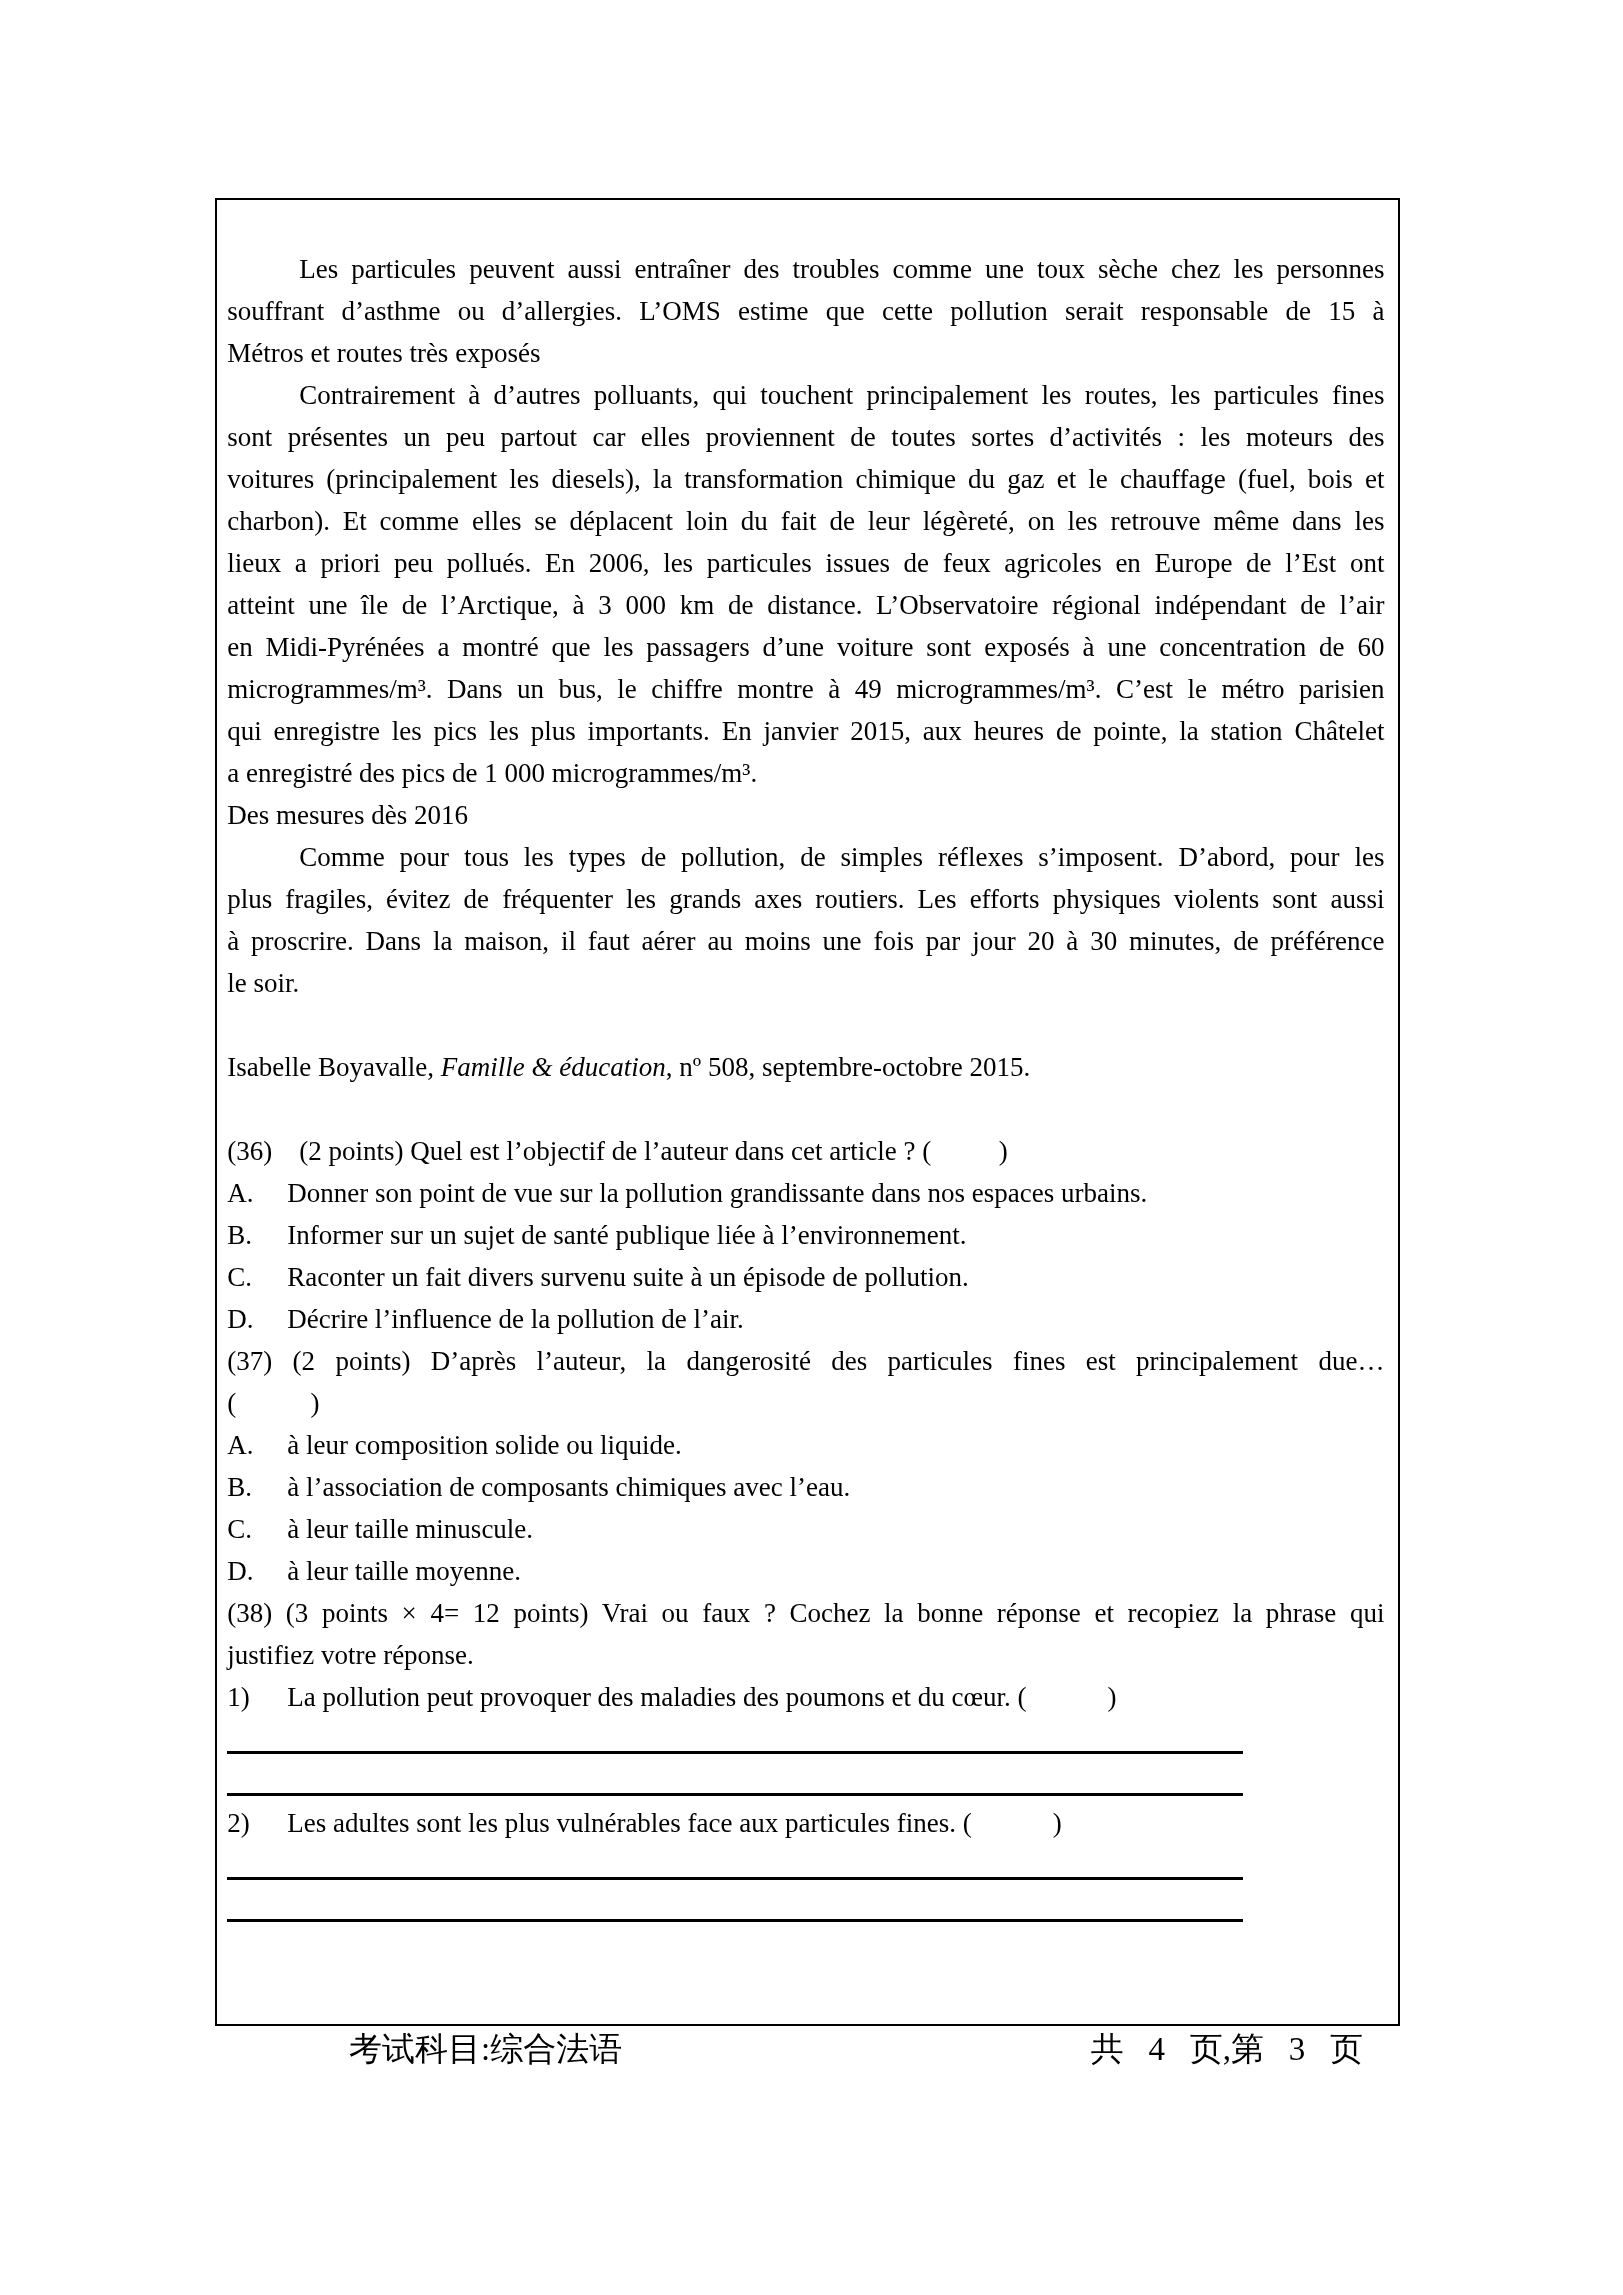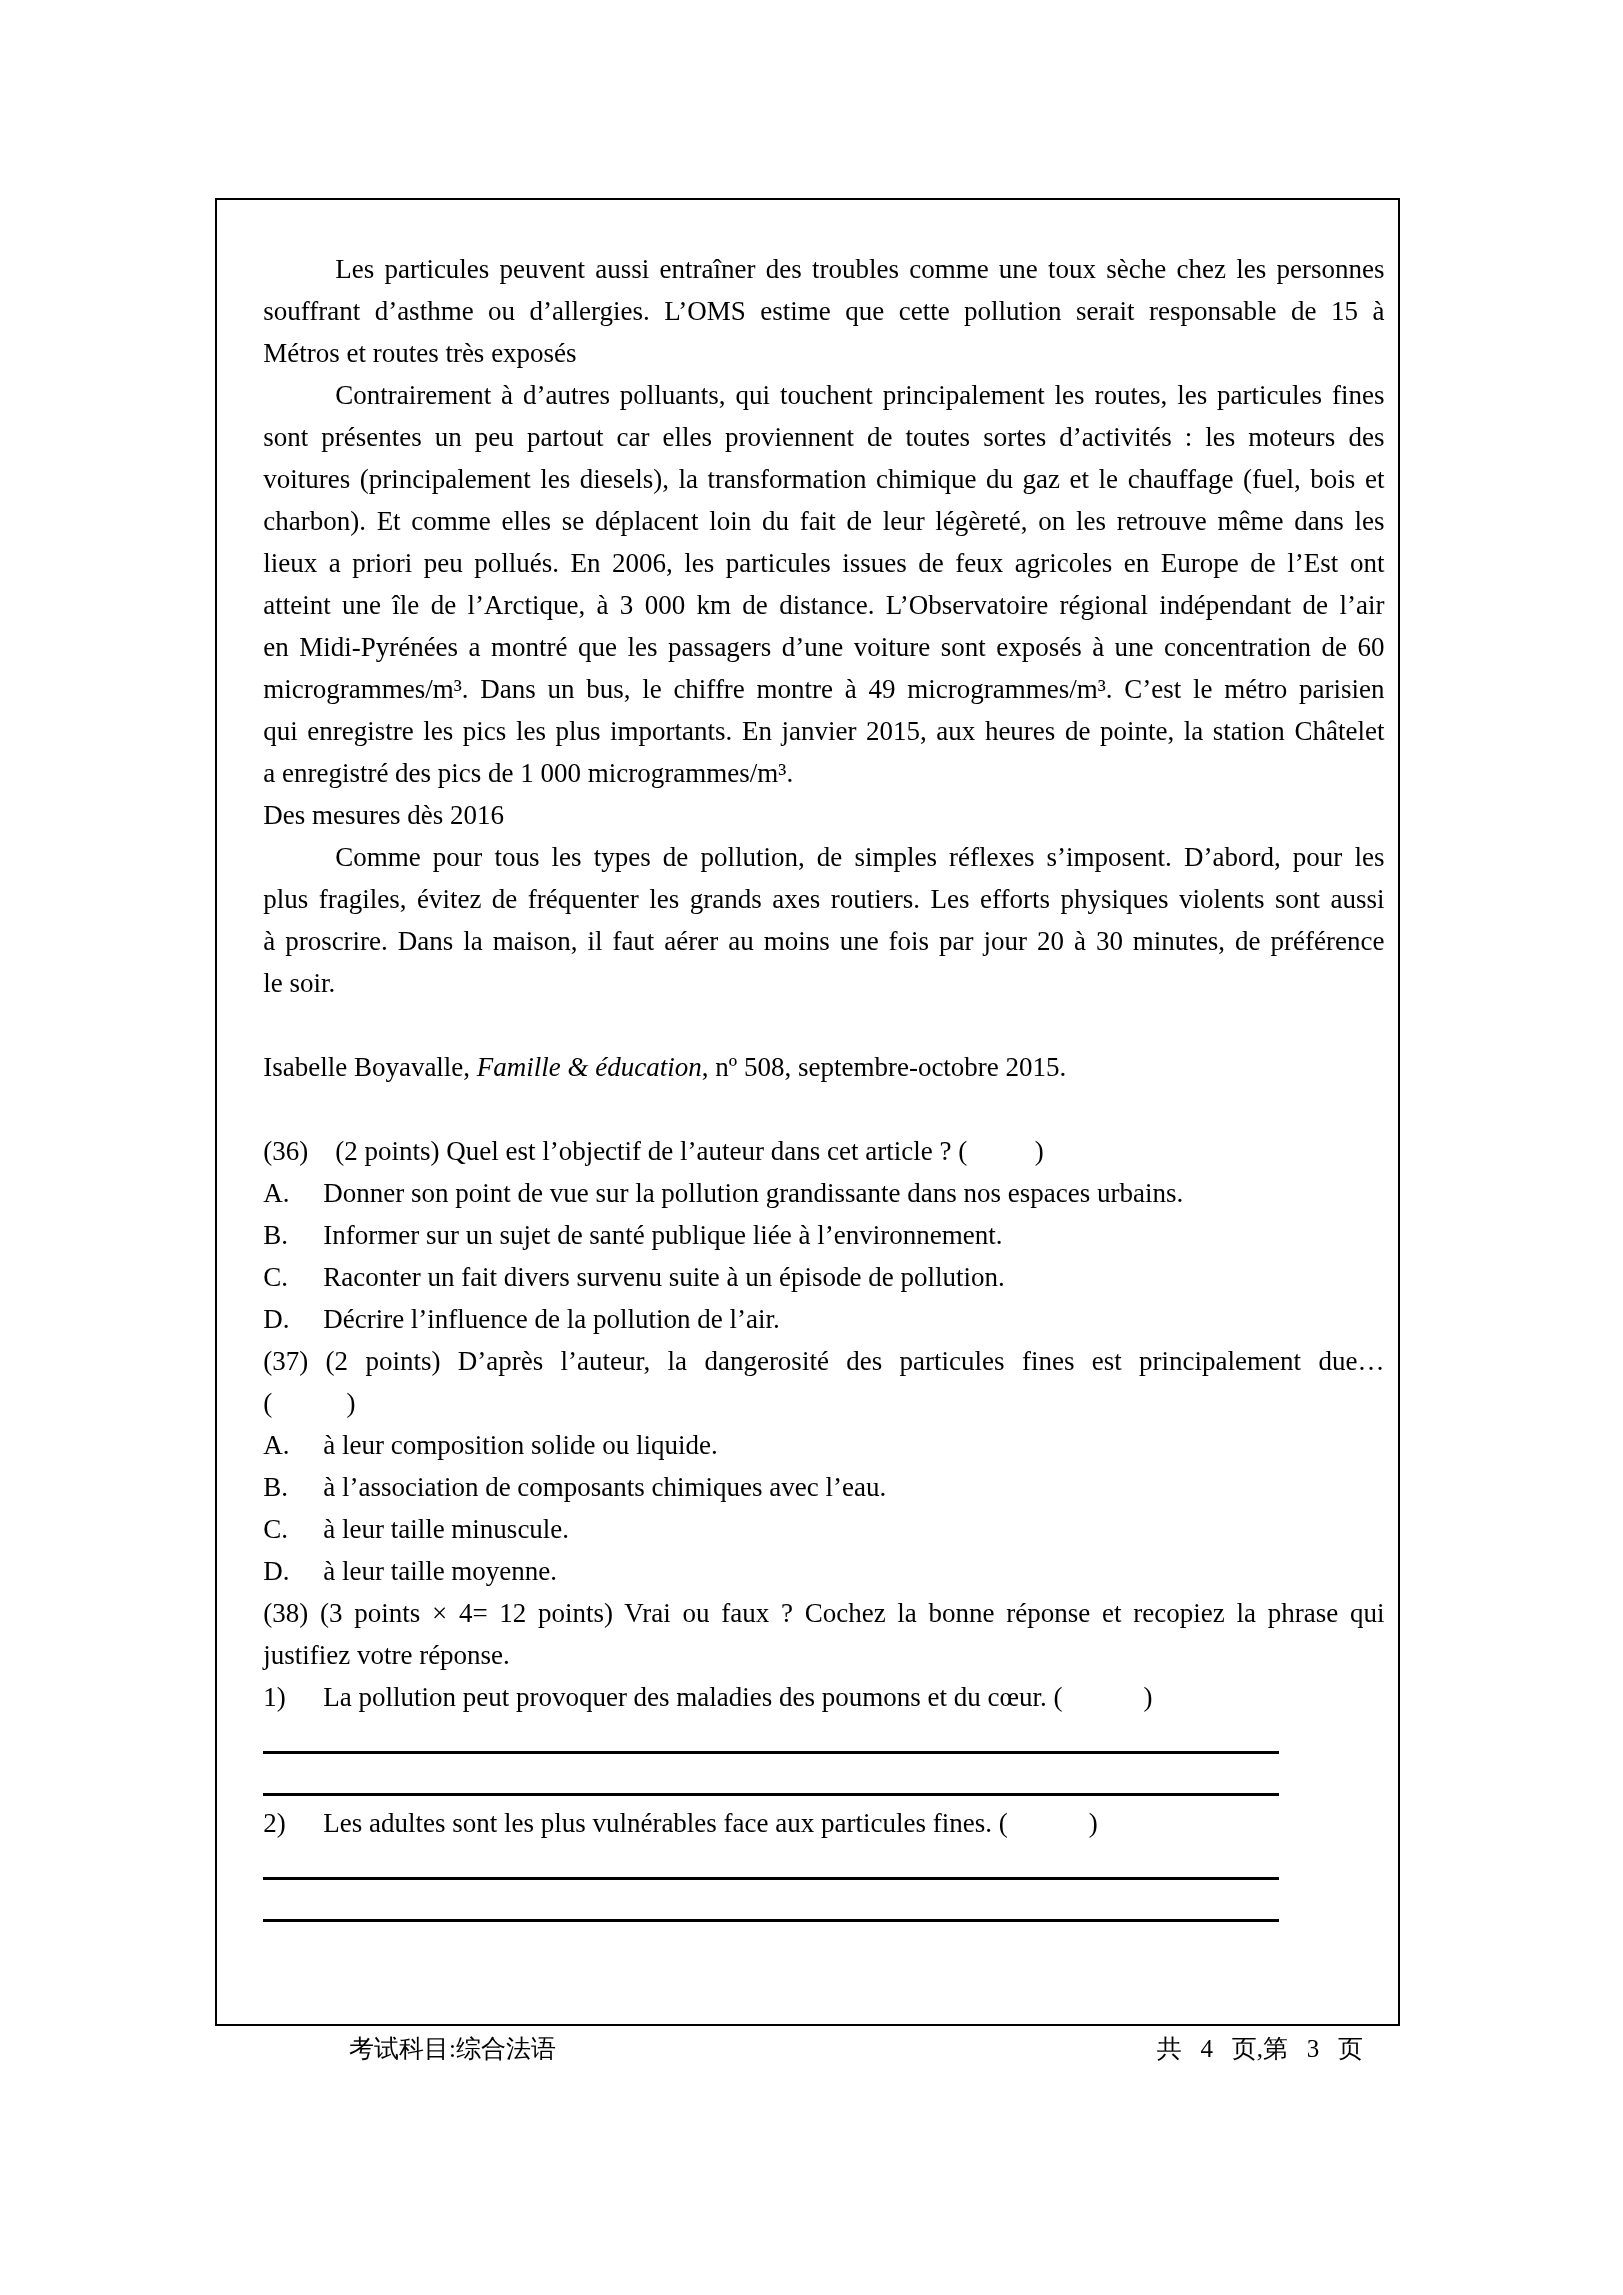--- a/index.html
+++ b/index.html
@@ -3,21 +3,21 @@
 <meta charset="utf-8">
 <style>
   html,body{margin:0;padding:0;}
   body{
     width:1623px;height:2295px;background:#ffffff;position:relative;
     font-family:"Liberation Serif","DejaVu Serif",serif;color:#000;
     -webkit-font-smoothing:antialiased;
   }
   .exam-box{
     position:absolute;left:215px;top:198px;width:1185px;height:1828px;
-    border:2px solid #000;box-sizing:border-box;background:#fff;padding-left:36px;
+    border:2px solid #000;box-sizing:border-box;background:#fff;
   }
   .content{
     padding:48px 13.6px 0 10.2px;
     font-size:27px;
   }
   .tl{
     line-height:42px;min-height:42px;white-space:normal;
   }
   .j{
     text-align:justify;text-align-last:justify;text-justify:inter-word;
@@ -29,21 +29,21 @@
   .row{display:flex;line-height:42px;min-height:42px;}
   .row .lbl{flex:none;width:60px;}
   .row .txt{flex:1;}
   .rule-row{height:42px;position:relative;}
   .rule-line{
     position:absolute;left:0;top:33px;width:1016px;height:2.7px;background:#000;
   }
   .spacer{height:42px;}
   .footer{
     position:absolute;left:0;top:2034px;width:1623px;height:30px;
-    font-size:25px;line-height:30px;
+    font-size:33px;line-height:30px;
   }
   .footer .f-left{position:absolute;left:349px;}
   .footer .f-right{position:absolute;right:260px;}
 </style>
 </head>
 <body>
 
 <div class="exam-box">
   <div class="content">
       <div class="para">

